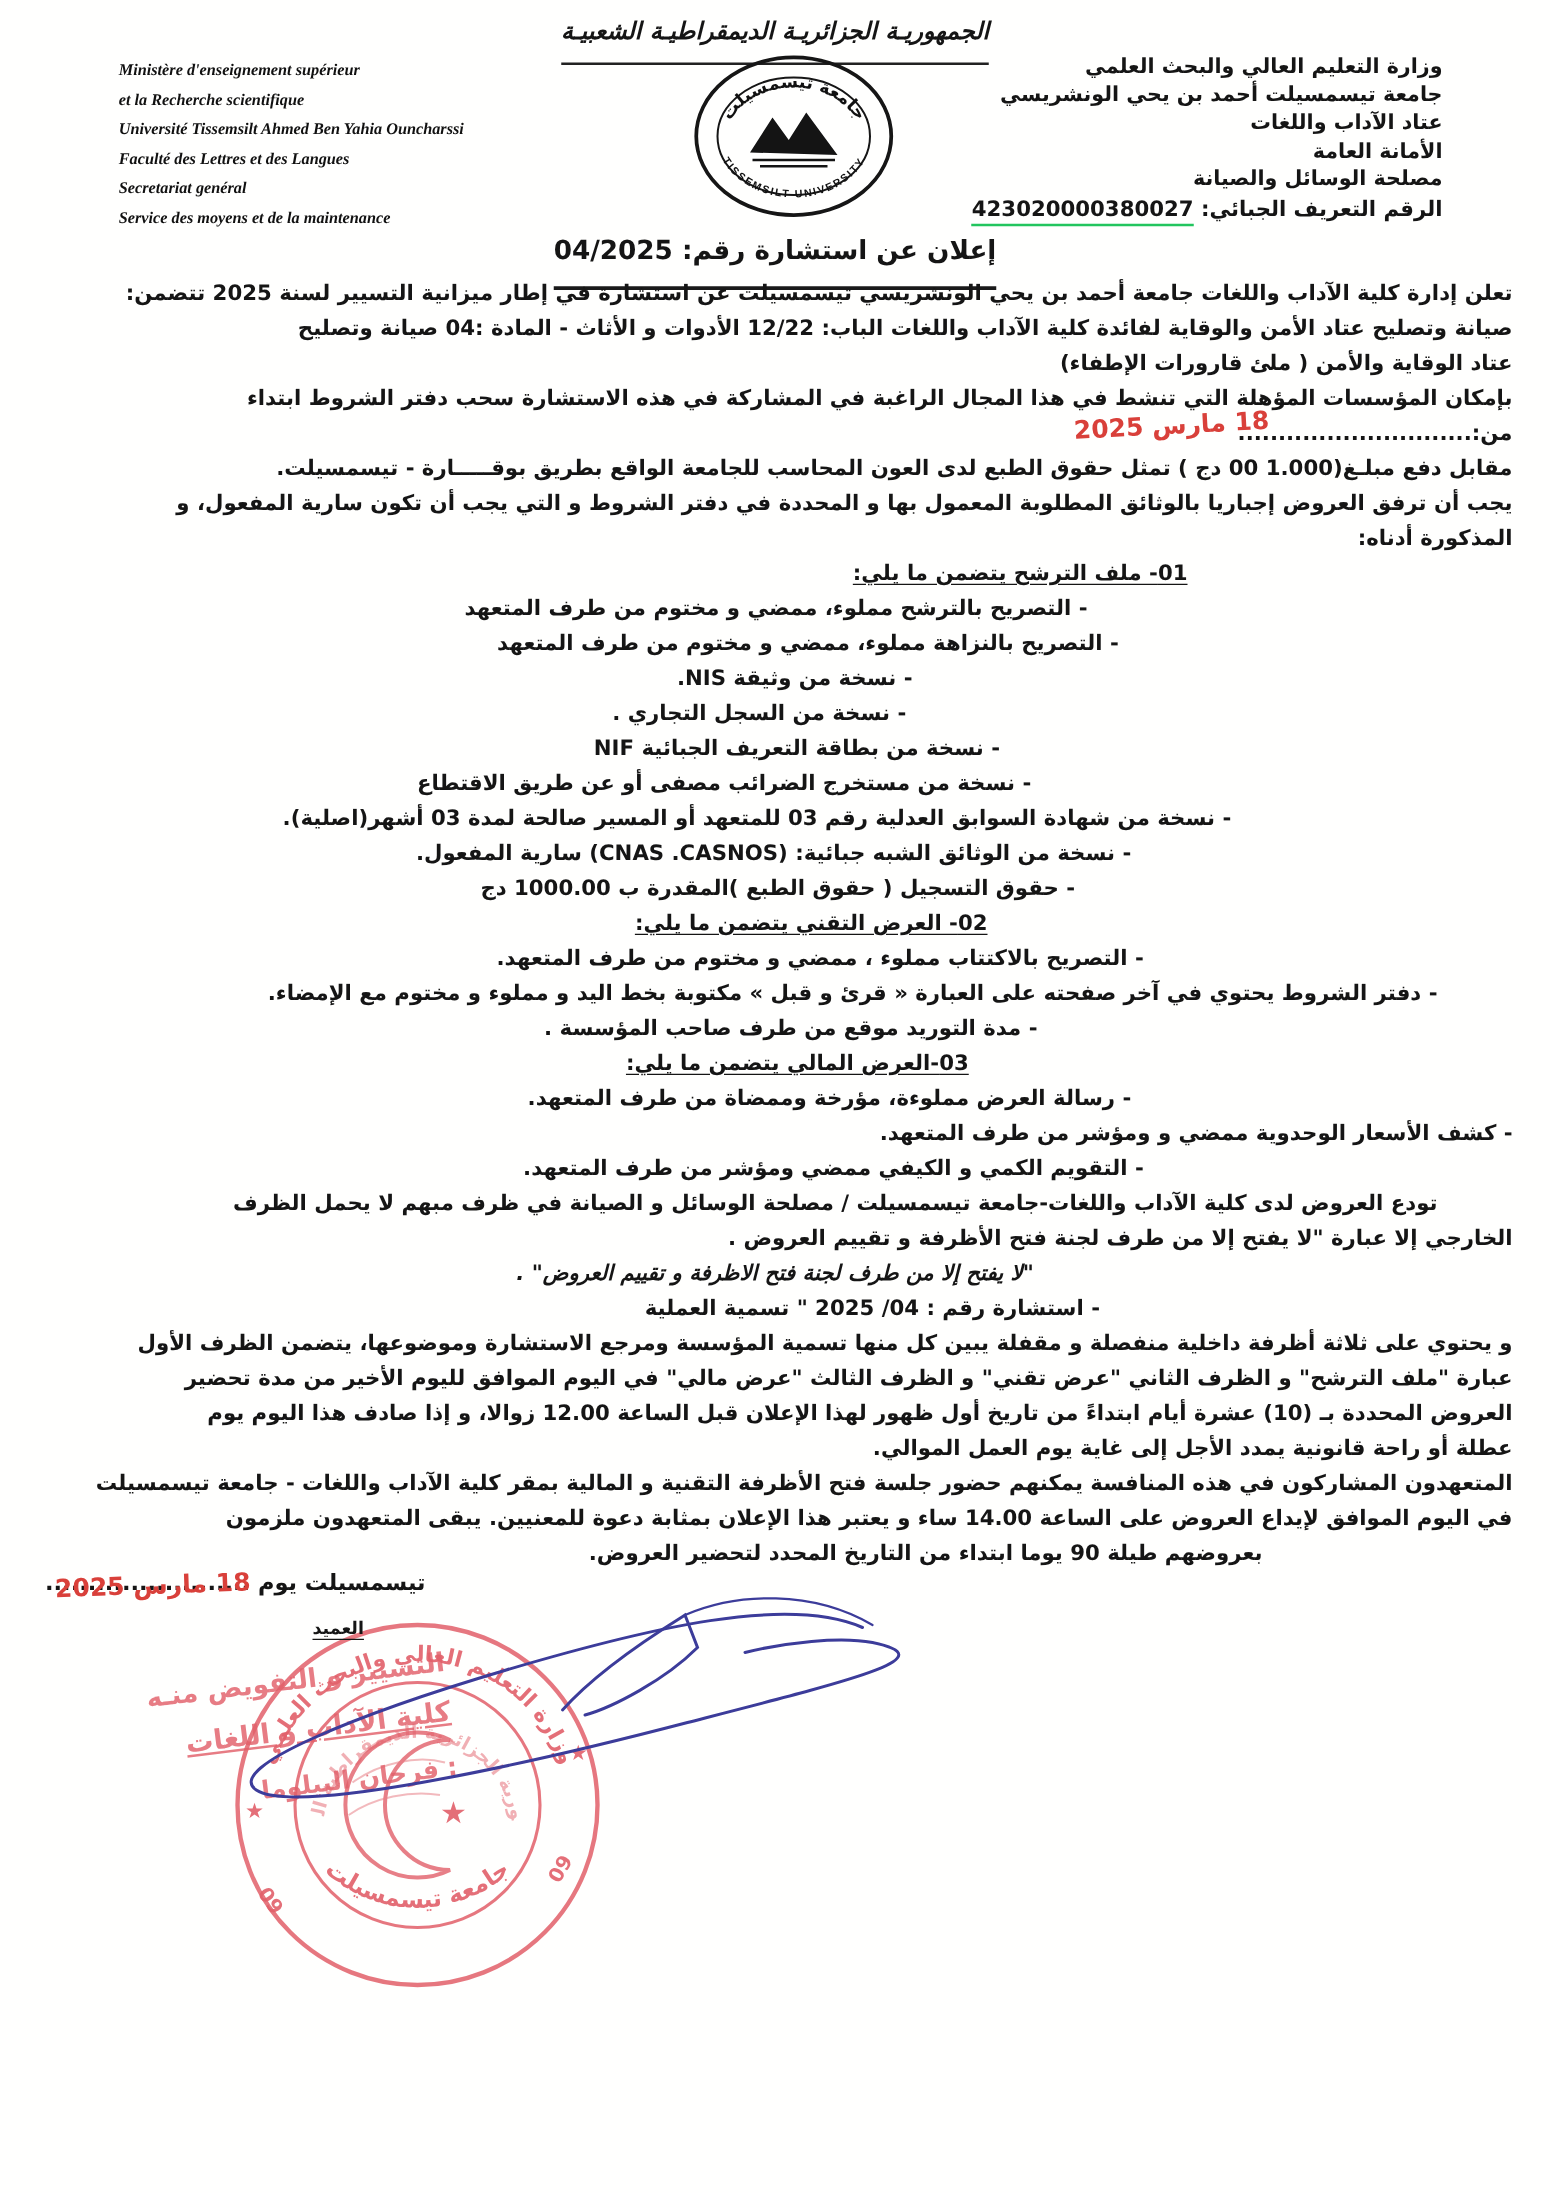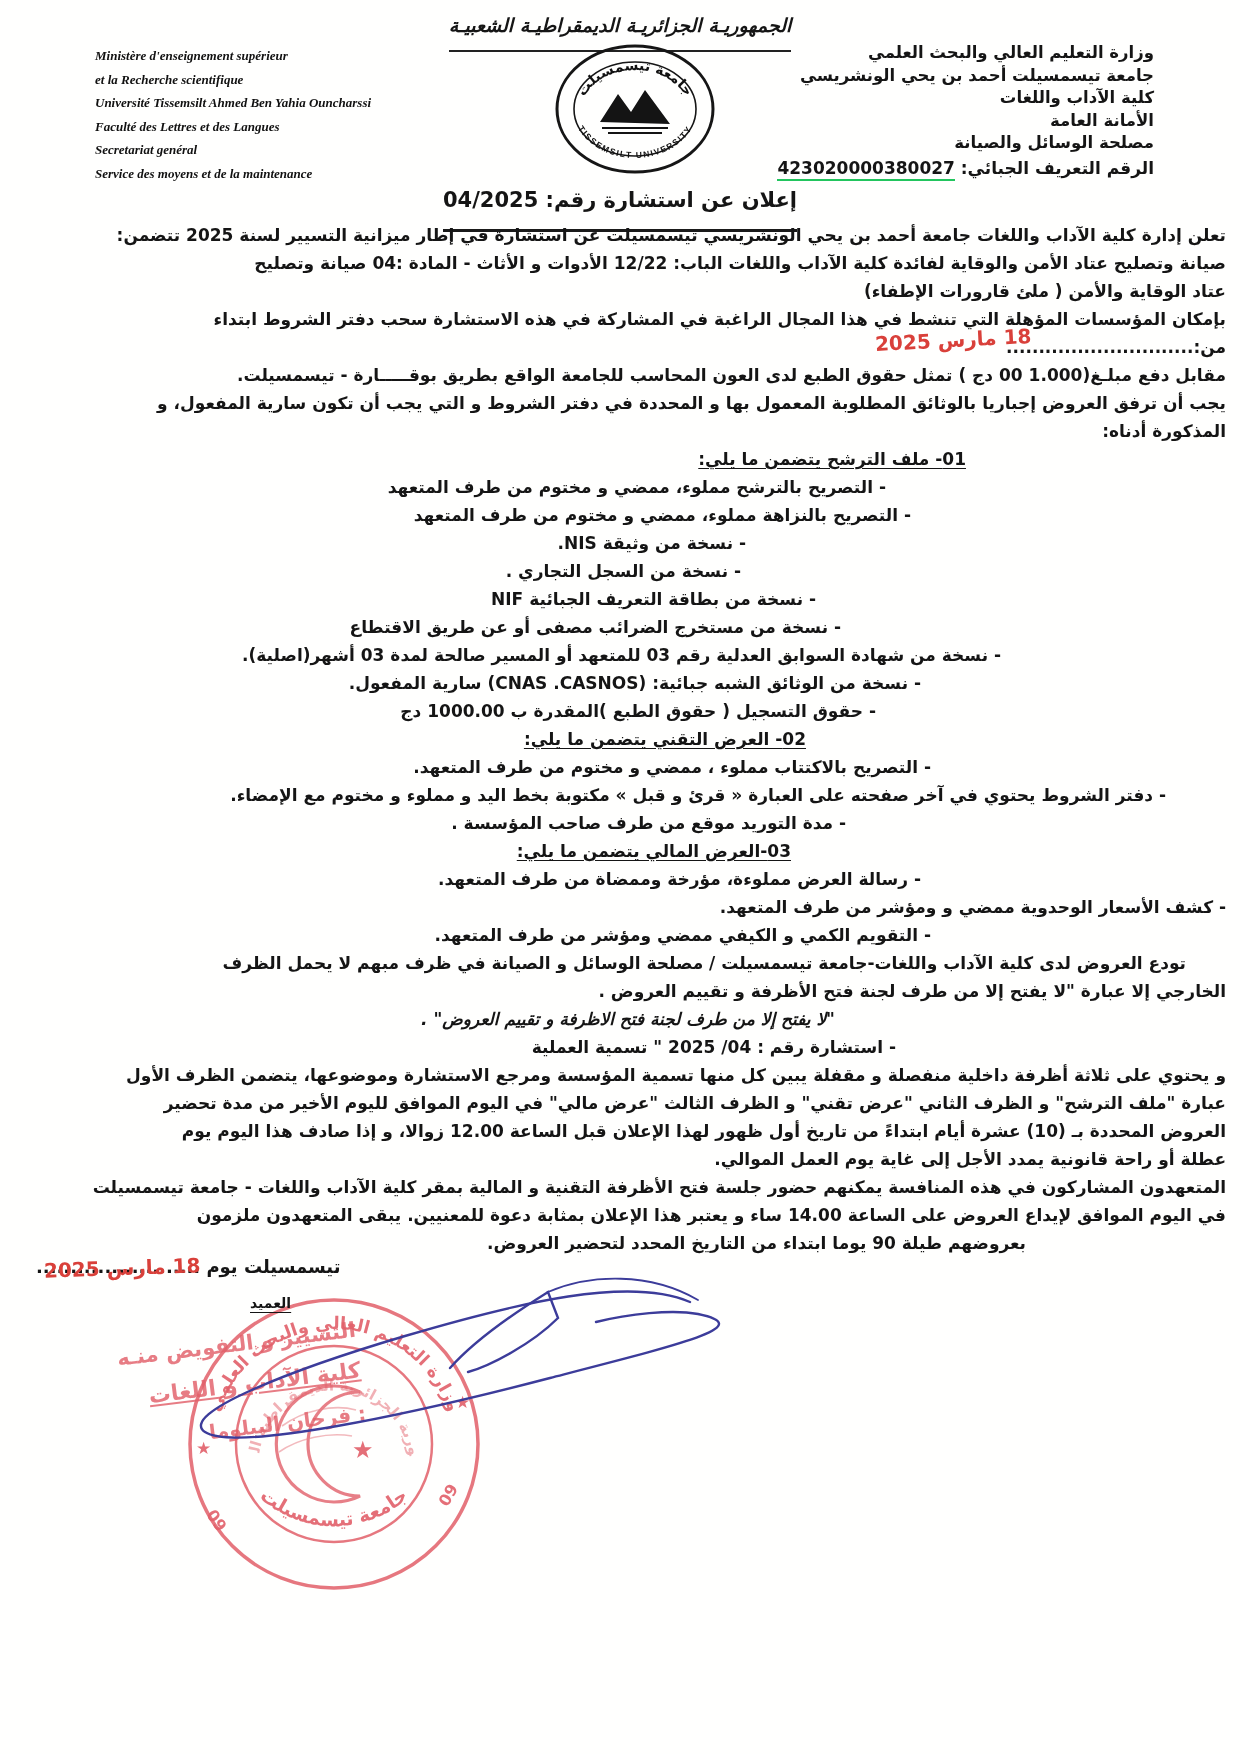--- a/index.html
+++ b/index.html
@@ -18,21 +18,21 @@
   .fiscal{margin-top:2px;font-size:17px;}
   .fiscal .num{border-bottom:2px solid #22c55e;padding-bottom:1px;font-weight:700;
                font-family:"DejaVu Sans",sans-serif;direction:ltr;unicode-bidi:embed;}
   
   .logo{position:absolute;left:552px;top:40px;}
   
   .title{position:absolute;top:188px;left:0;width:100%;text-align:center;direction:rtl;
          font-size:21px;font-weight:800;}
   .title span{border-bottom:3px solid #1a1a1a;padding-bottom:17px;}
   
-  .flow{position:absolute;top:221px;left:30px;right:14px;}
+  .flow{position:absolute;top:221px;left:30px;right:30px;}
   .ln{height:28px;line-height:28px;direction:rtl;text-align:right;font-size:17px;
       font-weight:700;white-space:nowrap;}
   .bold{font-weight:800;}
   .uhead{text-decoration:underline;text-underline-offset:3px;font-weight:800;}
   .centerln{text-align:center;}
   .notice{font-style:italic;font-weight:800;}
   .fromline{position:relative;}
   .hand{color:#d9403a;font-size:20px;font-weight:700;}
   .hand-over{position:absolute;right:195px;top:-7px;transform:rotate(-3deg);letter-spacing:1px;}
   
@@ -84,21 +84,21 @@
       <path d="M 50 88 H 116 M 56 93 H 110" stroke="#141414" stroke-width="2" fill="none"></path>
       <text fill="#111" font-size="8.5" font-weight="bold" letter-spacing="1.5" font-family="Liberation Sans, sans-serif">
         <textPath href="#lb" startOffset="50%" text-anchor="middle">TISSEMSILT UNIVERSITY</textPath>
       </text>
     </svg>
   </div>
 
   <div class="arhead">
     <div>وزارة التعليم العالي والبحث العلمي</div>
     <div>جامعة تيسمسيلت  أحمد بن يحي الونشريسي</div>
-    <div>كلية الآداب واللغات</div>
+    <div>عتاد الآداب واللغات</div>
     <div>الأمانة العامة</div>
     <div>مصلحة الوسائل والصيانة</div>
     <div class="fiscal">
       <span>الرقم التعريف الجبائي:</span>
       <span class="num">423020000380027</span>
     </div>
   </div>
 
   <div class="title">
     <span>إعلان عن استشارة رقم: 04/2025</span>
@@ -131,21 +131,21 @@
     <div class="ln uhead" style="margin-right:420px">02- العرض التقني يتضمن ما يلي:</div>
     <div class="ln" style="margin-right:295px">-  التصريح بالاكتتاب مملوء ، ممضي و مختوم من طرف المتعهد.</div>
     <div class="ln" style="margin-right:60px">- دفتر الشروط  يحتوي في آخر صفحته على العبارة « قرئ و قبل » مكتوبة بخط اليد و مملوء و مختوم مع الإمضاء.</div>
     <div class="ln" style="margin-right:380px">- مدة التوريد  موقع من طرف صاحب المؤسسة .</div>
 
     <div class="ln uhead" style="margin-right:435px">03-العرض المالي يتضمن ما يلي:</div>
     <div class="ln" style="margin-right:305px">-  رسالة العرض مملوءة، مؤرخة وممضاة من طرف المتعهد.</div>
     <div class="ln" style="">-  كشف الأسعار الوحدوية ممضي و ومؤشر من طرف المتعهد.</div>
     <div class="ln" style="margin-right:295px">-  التقويم الكمي و الكيفي ممضي ومؤشر من طرف المتعهد.</div>
 
-    <div class="ln" style="margin-right:40px">تودع العروض لدى كلية الآداب واللغات-جامعة تيسمسيلت / مصلحة الوسائل و الصيانة في ظرف مبهم لا يحمل الظرف</div>
+    <div class="ln" style="margin-right:60px">تودع العروض لدى كلية الآداب واللغات-جامعة تيسمسيلت / مصلحة الوسائل و الصيانة في ظرف مبهم لا يحمل الظرف</div>
     <div class="ln">الخارجي إلا عبارة "لا يفتح إلا من طرف لجنة فتح الأظرفة و تقييم العروض .</div>
     <div class="ln centerln notice">"لا يفتح إلا من طرف لجنة فتح الاظرفة و تقييم العروض" .</div>
     <div class="ln" style="margin-right:330px">- استشارة رقم : 04/ 2025 " تسمية العملية</div>
 
     <div class="ln">و يحتوي على ثلاثة أظرفة داخلية منفصلة و مقفلة يبين كل منها تسمية المؤسسة ومرجع الاستشارة وموضوعها، يتضمن الظرف الأول</div>
     <div class="ln">عبارة "ملف الترشح" و الظرف الثاني "عرض تقني" و الظرف الثالث "عرض مالي" في اليوم الموافق لليوم الأخير من مدة تحضير</div>
     <div class="ln">العروض المحددة بـ (10) عشرة أيام   ابتداءً من تاريخ أول ظهور لهذا الإعلان قبل الساعة 12.00 زوالا، و إذا صادف هذا اليوم يوم</div>
     <div class="ln">عطلة أو راحة قانونية يمدد الأجل إلى غاية يوم العمل   الموالي.</div>
 
     <div class="ln">المتعهدون المشاركون في هذه المنافسة يمكنهم حضور جلسة فتح الأظرفة التقنية و المالية بمقر كلية الآداب واللغات - جامعة تيسمسيلت</div>

